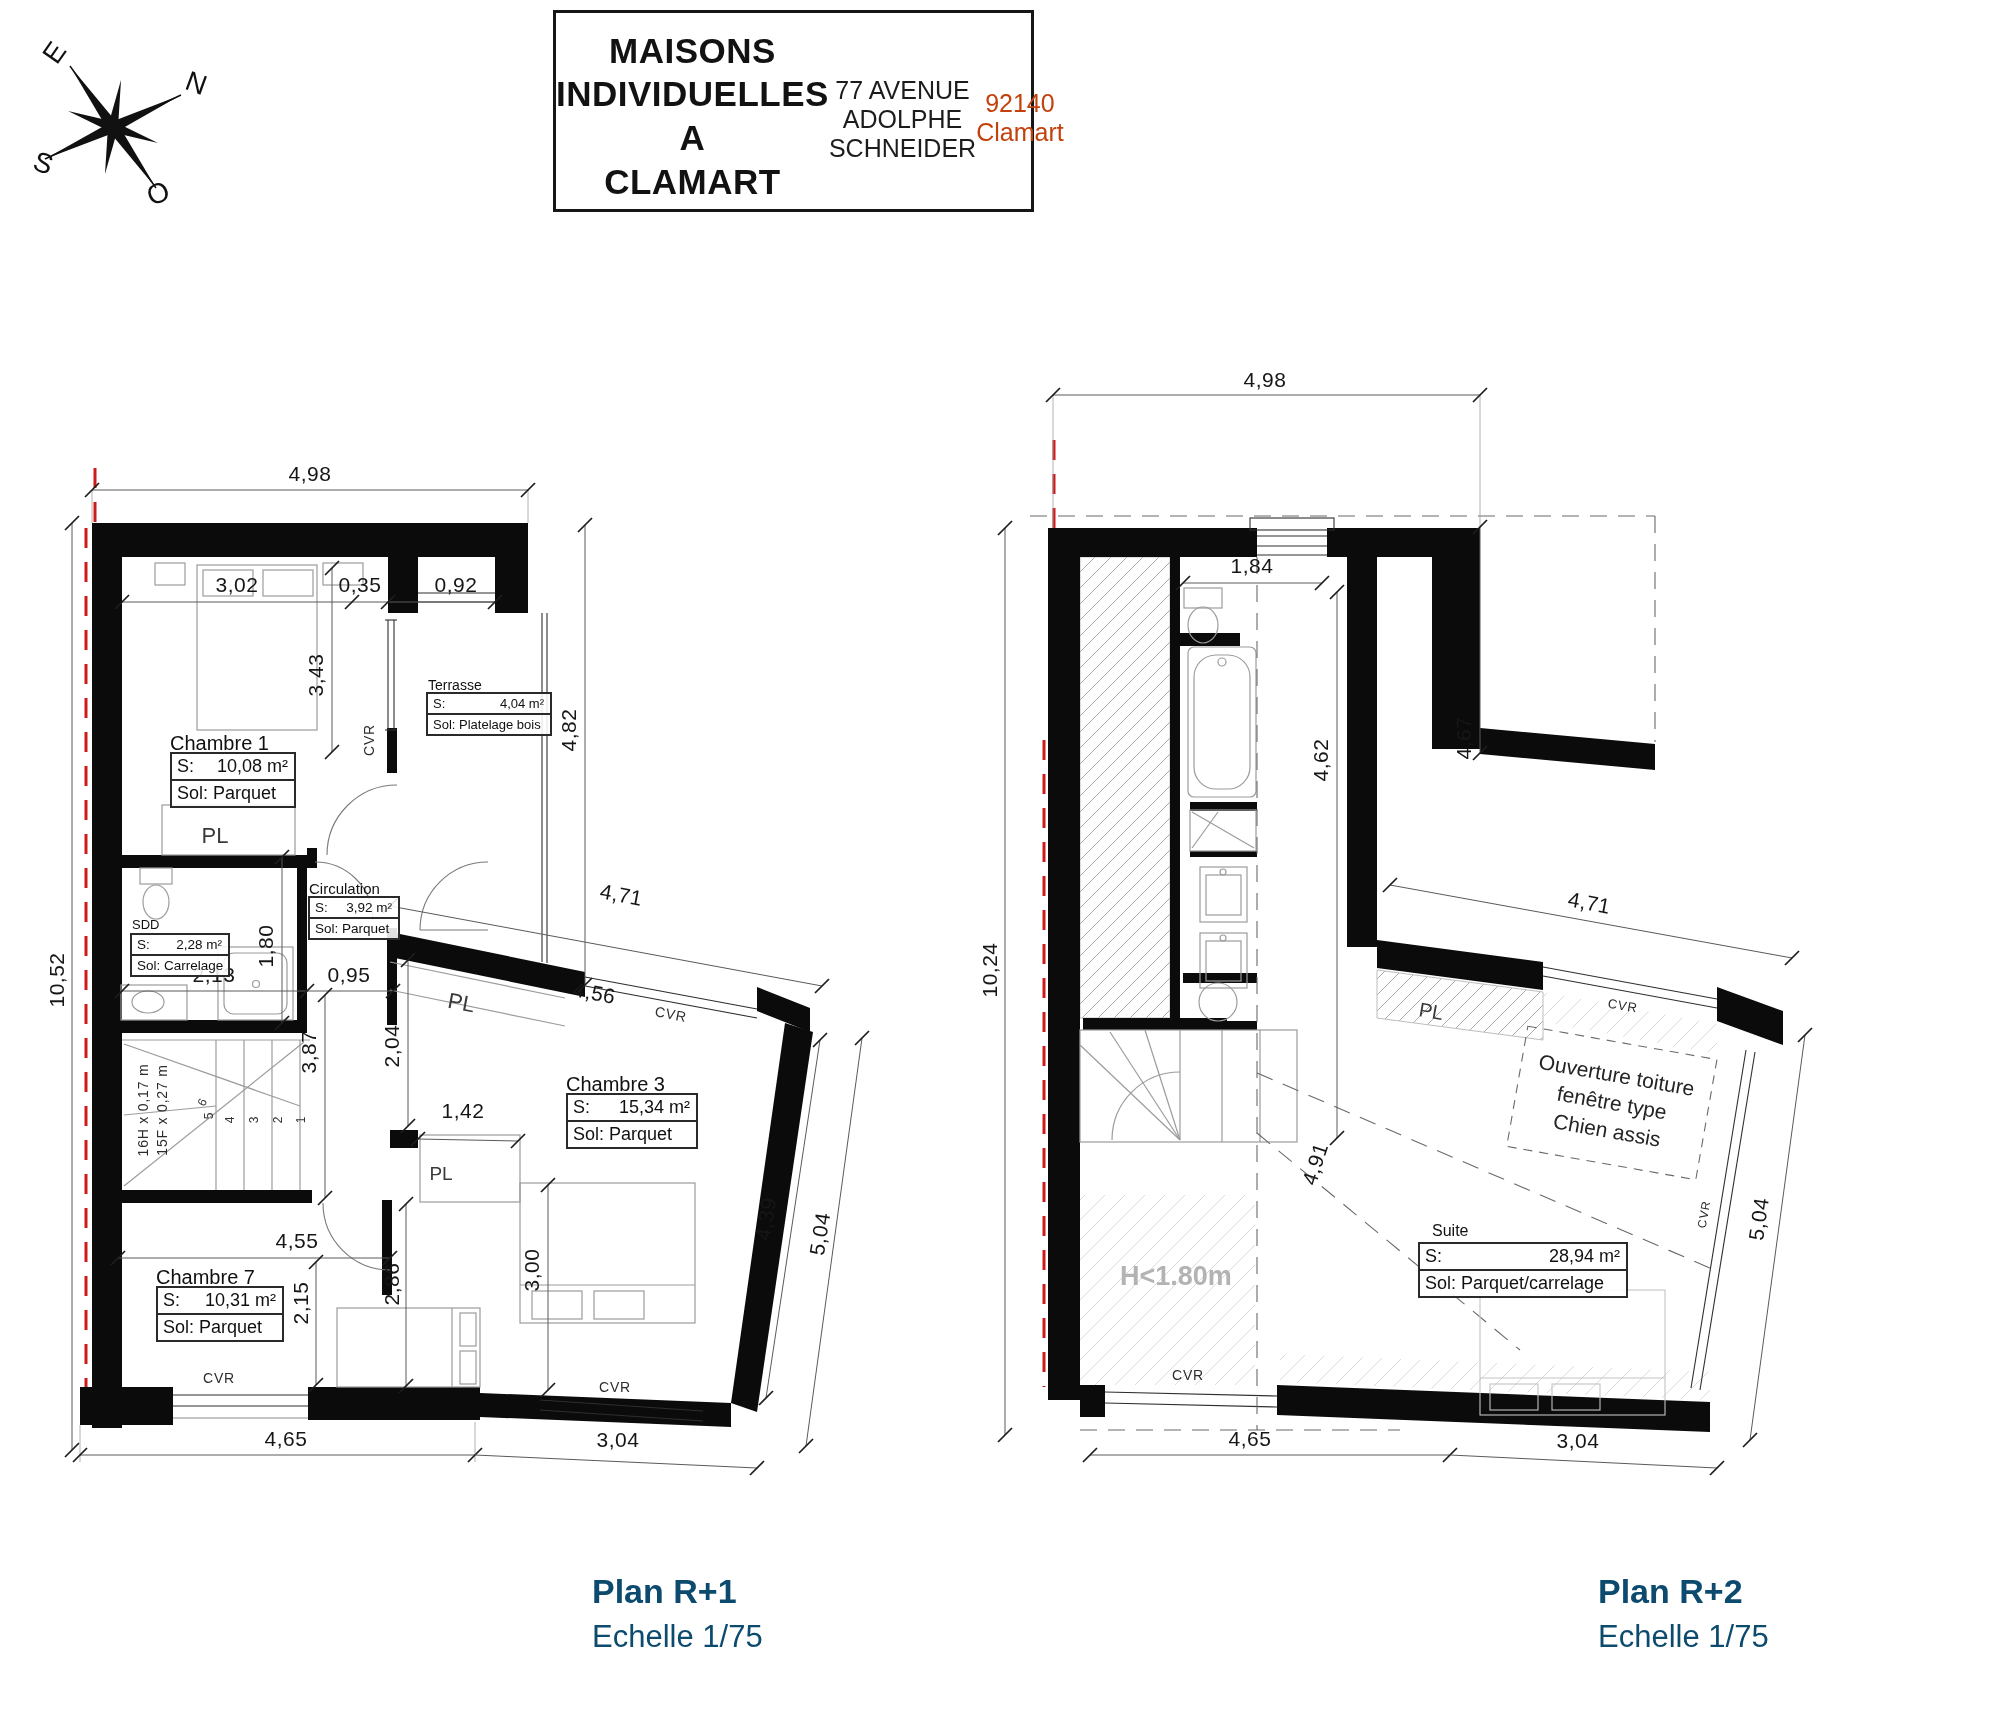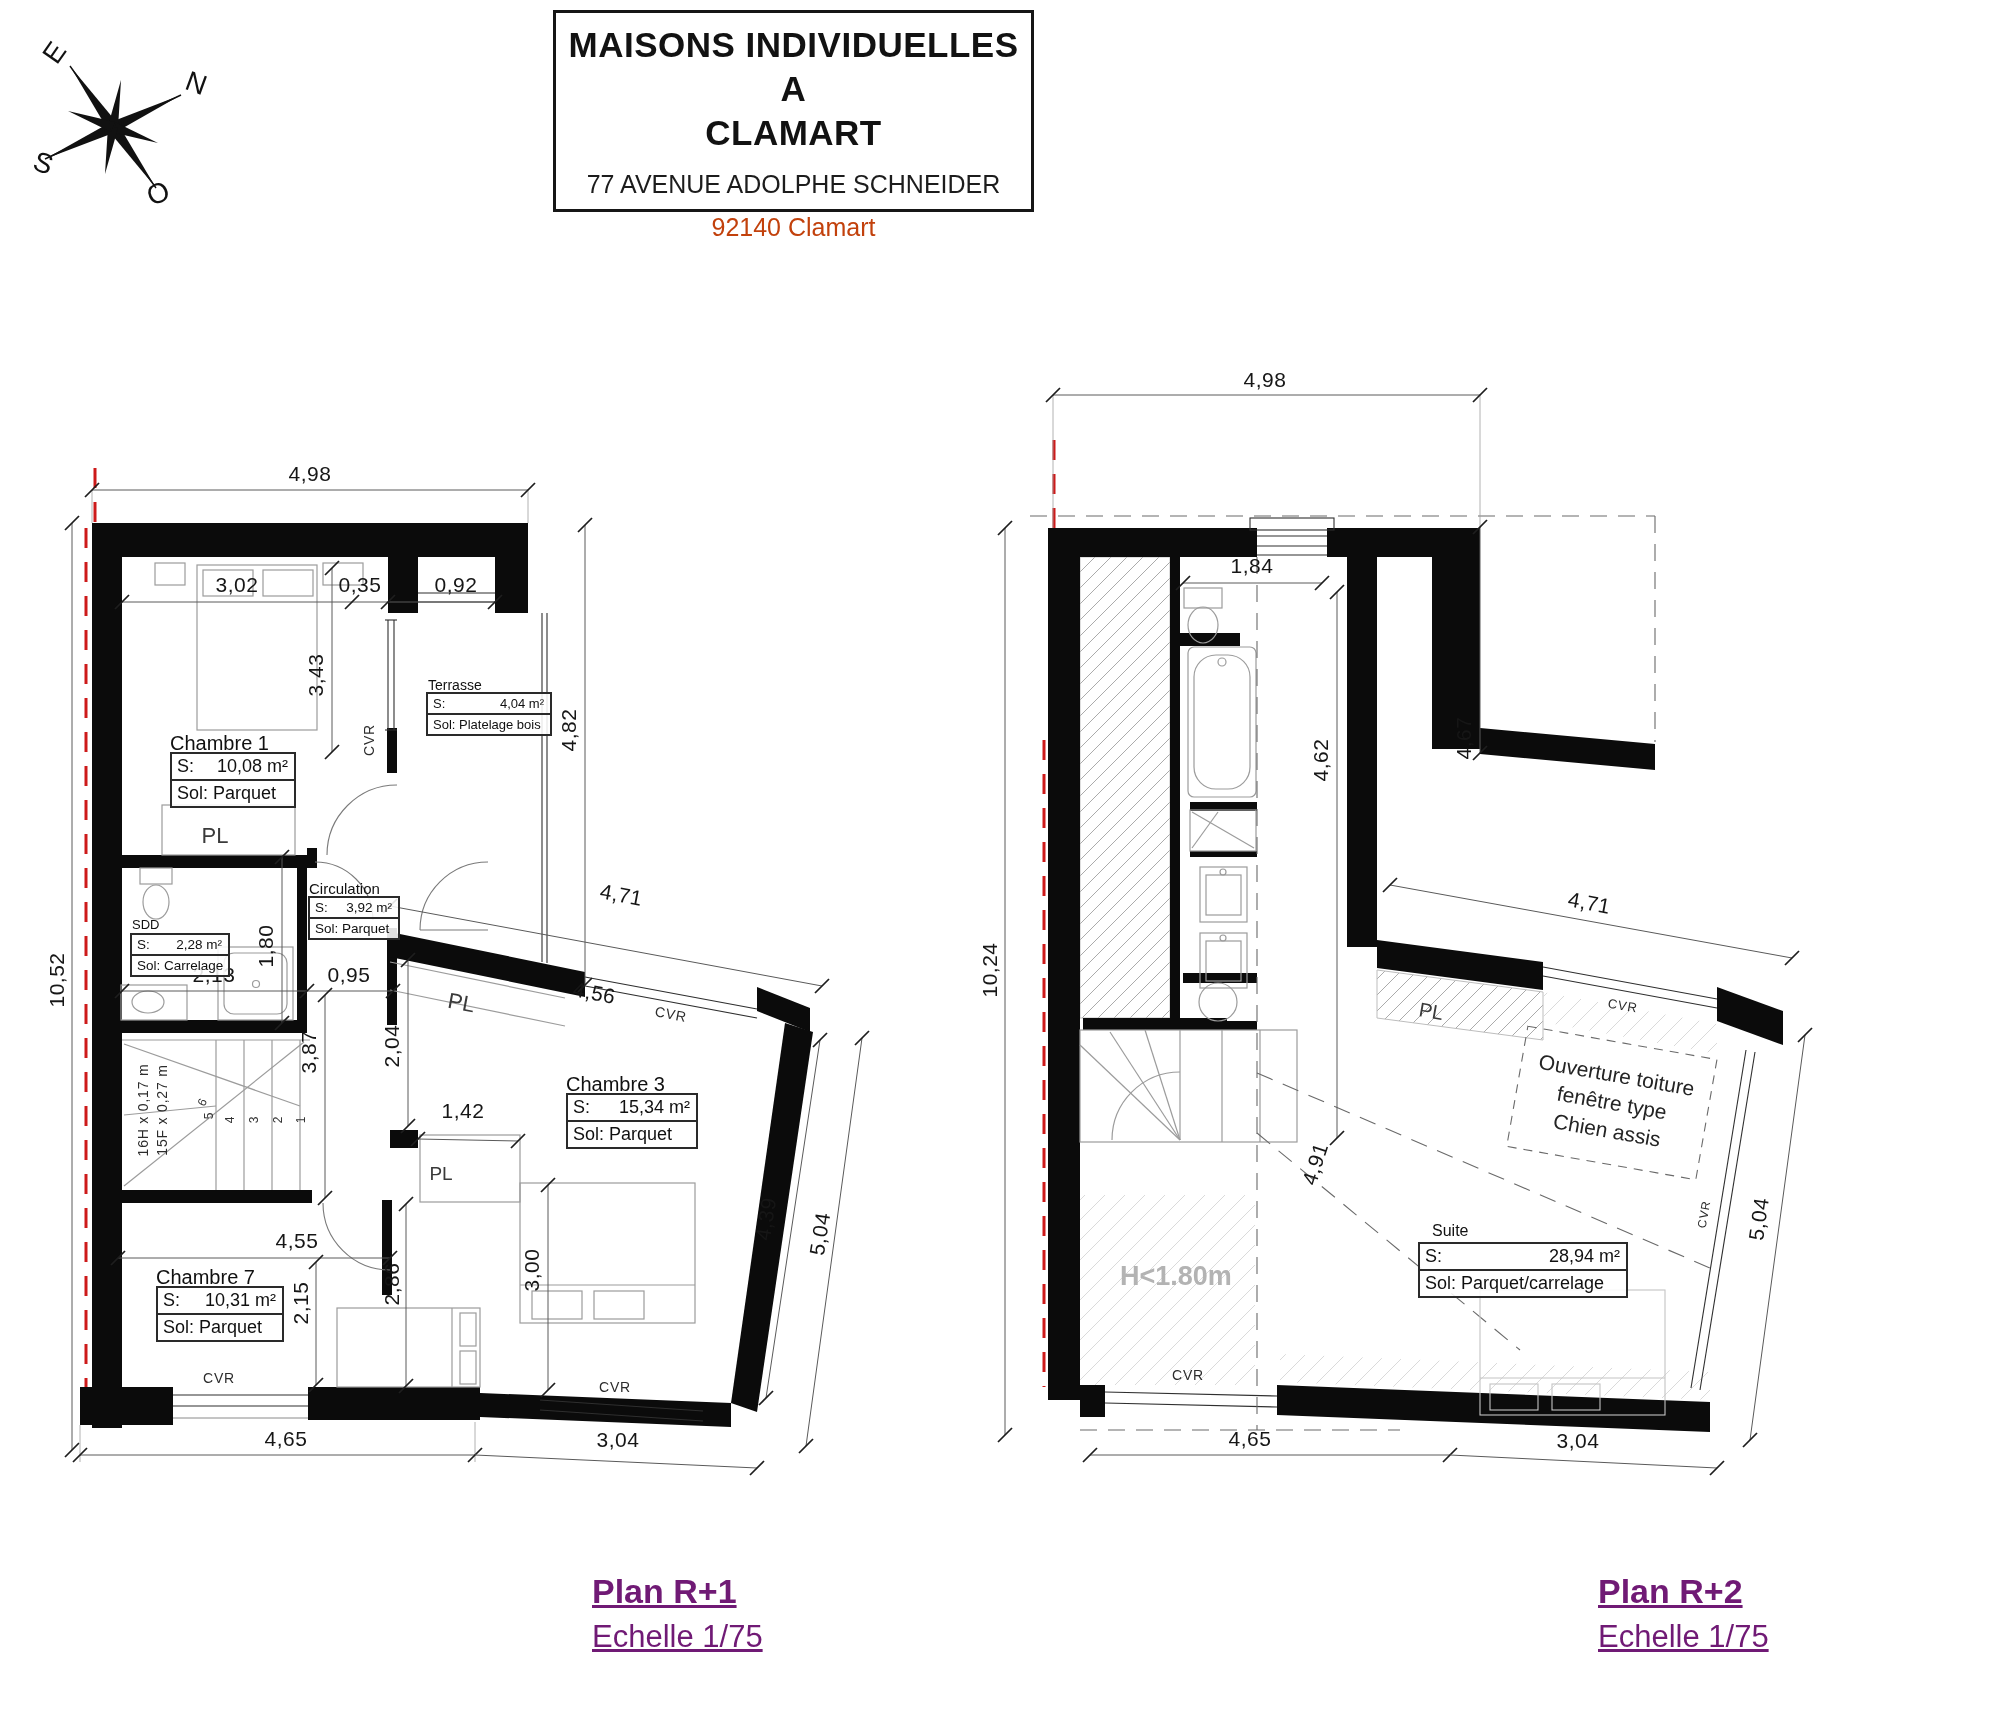--- a/index.html
+++ b/index.html
@@ -1,21 +1,21 @@
 <!DOCTYPE html>
 <html><head>
 <meta charset="utf-8">
 <style>
   html,body{margin:0;padding:0;background:#e8e8e8;}
   .canvas{position:relative;width:2000px;height:1736px;background:#ffffff;
     font-family:"Liberation Sans",sans-serif;overflow:hidden;}
   .abs{position:absolute;}
   
   .title-block{position:absolute;left:553px;top:10px;width:475px;height:196px;
-    border:3px solid #161616;display:flex;flex-direction:column;align-items:center;
+    border:3px solid #161616;display:flex;flex-direction:row;align-items:center;
     justify-content:flex-start;text-align:center;background:#fff;}
   .tb-title{font-size:35px;font-weight:bold;color:#121212;line-height:1.25;margin-top:10px;letter-spacing:.5px;}
   .tb-addr{font-size:25px;color:#1c1c1c;margin-top:16px;}
   .tb-city{font-size:25px;color:#c2410c;margin-top:14px;}
   
   svg text{font-family:"Liberation Sans",sans-serif;}
   .wall{fill:#0b0b0b;stroke:none;}
   .thin{stroke:#2f2f2f;stroke-width:1.1;fill:none;}
   .lt{stroke:#8a8a8a;stroke-width:1;fill:none;}
   .furn{stroke:#9c9c9c;stroke-width:1.2;fill:none;}
@@ -32,21 +32,21 @@
   .pl{font-size:22px;fill:#3a3a3a;text-anchor:middle;}
   .stp{font-size:12px;fill:#333;text-anchor:middle;}
   .grayTxt{font-size:27px;font-weight:bold;fill:#b3b3b3;}
   .ouv{font-size:21px;fill:#242424;text-anchor:middle;}
   
   .rname{position:absolute;color:#101010;white-space:nowrap;text-align:center;}
   .rbox{position:absolute;border:2px solid #2a2a2a;background:rgba(255,255,255,.88);color:#101010;}
   .rrow1{display:flex;justify-content:space-between;gap:8px;padding:2px 6px 2px 5px;border-bottom:2px solid #2a2a2a;white-space:nowrap;}
   .rrow2{padding:2px 6px 2px 5px;white-space:nowrap;border-radius:7px;}
   
-  .caption{position:absolute;color:#701a75;text-decoration:underline;}
+  .caption{position:absolute;color:#0c4a6e;}
   .cap-title{font-size:34px;font-weight:bold;}
   .cap-scale{font-size:31px;margin-top:8px;}
 </style>
 </head>
 <body>
 
 <div class="canvas">
 
   <svg class="abs" style="left:28px;top:22px" width="190" height="205" viewBox="0 0 190 205">
     <g>

